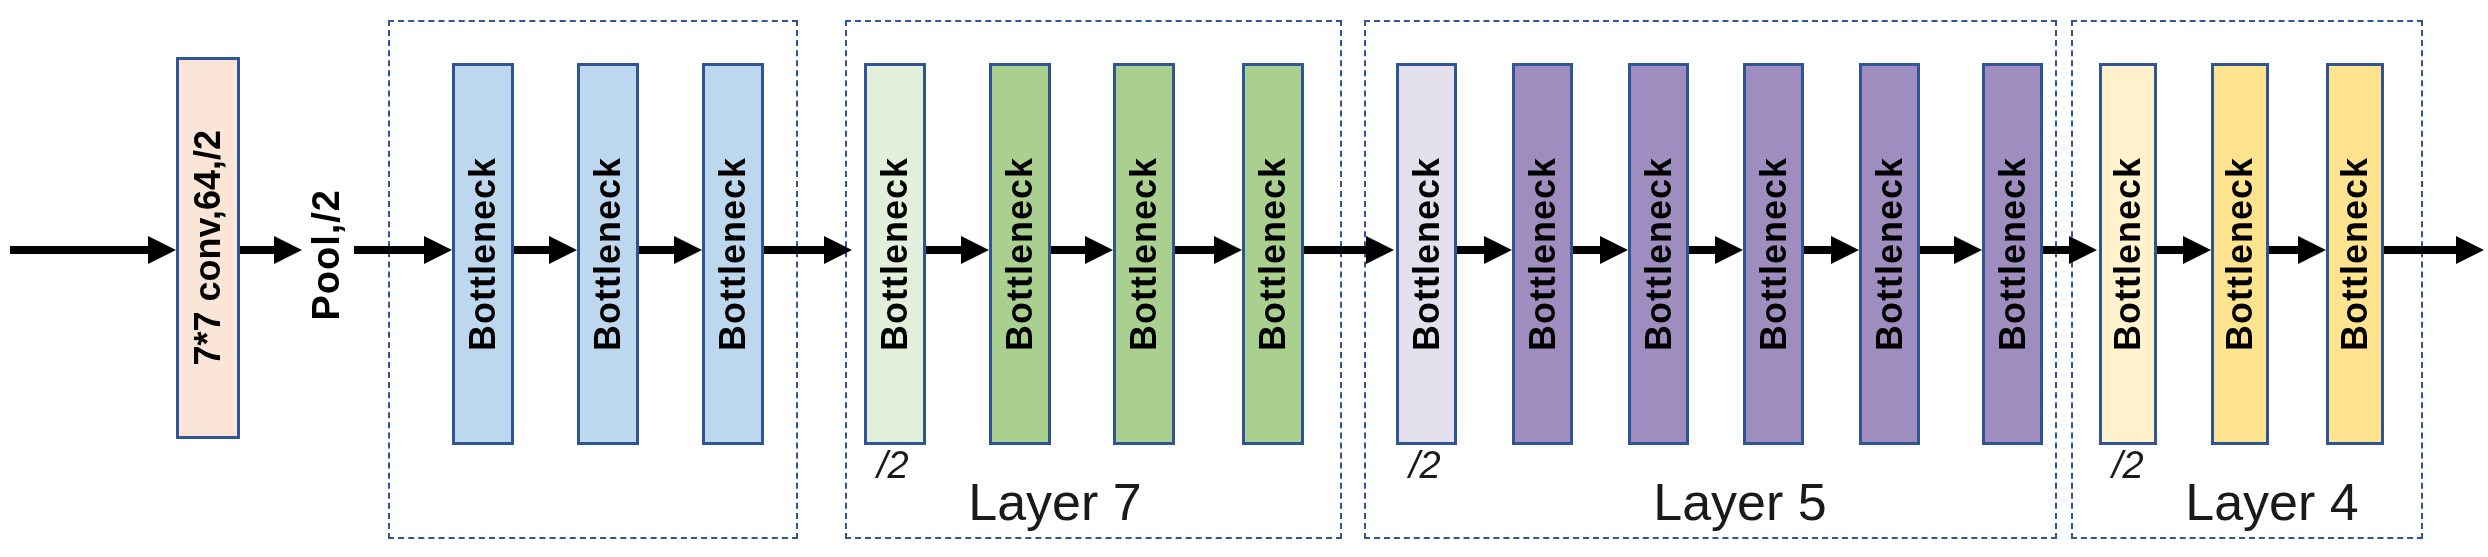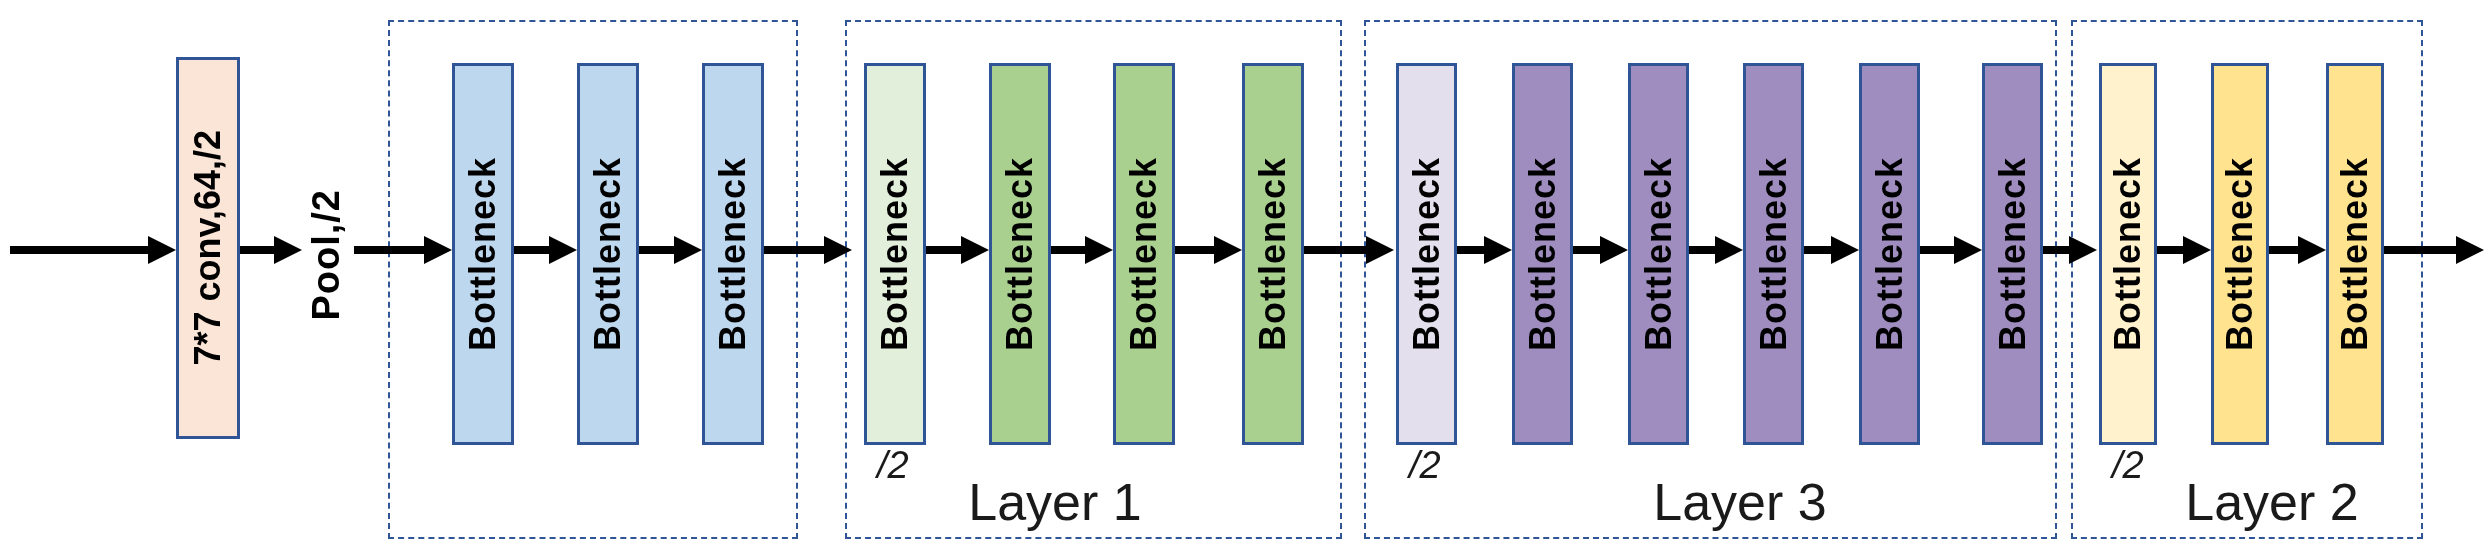--- a/index.html
+++ b/index.html
@@ -60,57 +60,57 @@
     <div class="block" style="left: 452px; width: 62px; background: rgb(189, 215, 238);">
       <span class="vtext">Bottleneck</span>
     </div>
     <div class="block" style="left: 577px; width: 62px; background: rgb(189, 215, 238);">
       <span class="vtext">Bottleneck</span>
     </div>
     <div class="block" style="left: 702px; width: 62px; background: rgb(189, 215, 238);">
       <span class="vtext">Bottleneck</span>
     </div>
     <div class="layer-box" style="left: 845px; width: 497px;"></div>
-    <div class="layer-label" style="left: 1055px;">Layer 1</div>
+    <div class="layer-label" style="left: 1055px;">Layer 7</div>
     <div class="stride-label" style="left: 877px;">/2</div>
     <div class="block" style="left: 864px; width: 62px; background: rgb(226, 239, 218);">
       <span class="vtext">Bottleneck</span>
     </div>
     <div class="block" style="left: 989px; width: 62px; background: rgb(169, 208, 142);">
       <span class="vtext">Bottleneck</span>
     </div>
     <div class="block" style="left: 1113px; width: 62px; background: rgb(169, 208, 142);">
       <span class="vtext">Bottleneck</span>
     </div>
     <div class="block" style="left: 1242px; width: 62px; background: rgb(169, 208, 142);">
       <span class="vtext">Bottleneck</span>
     </div>
     <div class="layer-box" style="left: 1364px; width: 693px;"></div>
-    <div class="layer-label" style="left: 1740px;">Layer 3</div>
+    <div class="layer-label" style="left: 1740px;">Layer 5</div>
     <div class="stride-label" style="left: 1409px;">/2</div>
     <div class="block" style="left: 1396px; width: 61px; background: rgb(227, 223, 236);">
       <span class="vtext">Bottleneck</span>
     </div>
     <div class="block" style="left: 1512px; width: 61px; background: rgb(158, 141, 190);">
       <span class="vtext">Bottleneck</span>
     </div>
     <div class="block" style="left: 1628px; width: 61px; background: rgb(158, 141, 190);">
       <span class="vtext">Bottleneck</span>
     </div>
     <div class="block" style="left: 1743px; width: 61px; background: rgb(158, 141, 190);">
       <span class="vtext">Bottleneck</span>
     </div>
     <div class="block" style="left: 1859px; width: 61px; background: rgb(158, 141, 190);">
       <span class="vtext">Bottleneck</span>
     </div>
     <div class="block" style="left: 1982px; width: 61px; background: rgb(158, 141, 190);">
       <span class="vtext">Bottleneck</span>
     </div>
     <div class="layer-box" style="left: 2071px; width: 352px;"></div>
-    <div class="layer-label" style="left: 2272px;">Layer 2</div>
+    <div class="layer-label" style="left: 2272px;">Layer 4</div>
     <div class="stride-label" style="left: 2112px;">/2</div>
     <div class="block" style="left: 2099px; width: 58px; background: rgb(255, 242, 204);">
       <span class="vtext">Bottleneck</span>
     </div>
     <div class="block" style="left: 2211px; width: 58px; background: rgb(255, 227, 143);">
       <span class="vtext">Bottleneck</span>
     </div>
     <div class="block" style="left: 2326px; width: 58px; background: rgb(255, 227, 143);">
       <span class="vtext">Bottleneck</span>
     </div>

